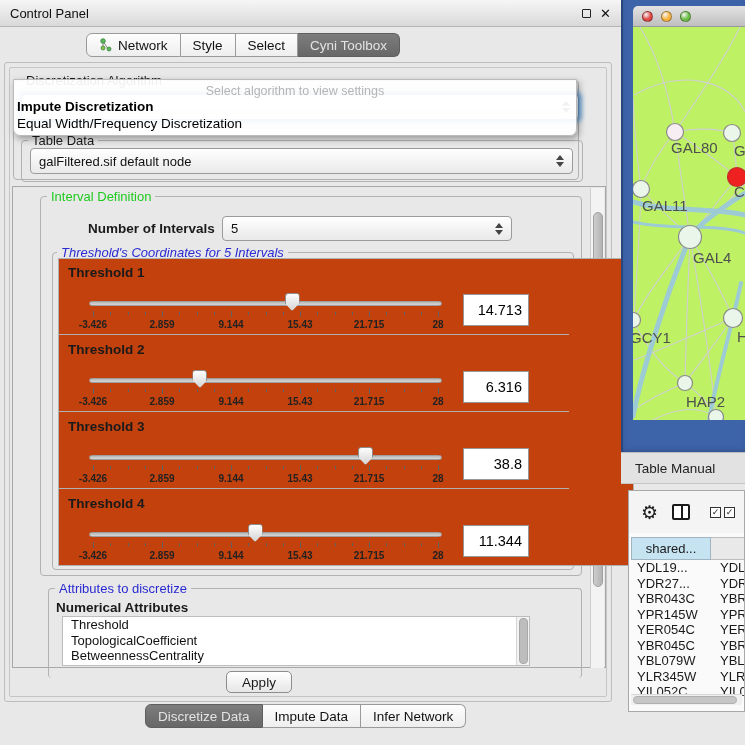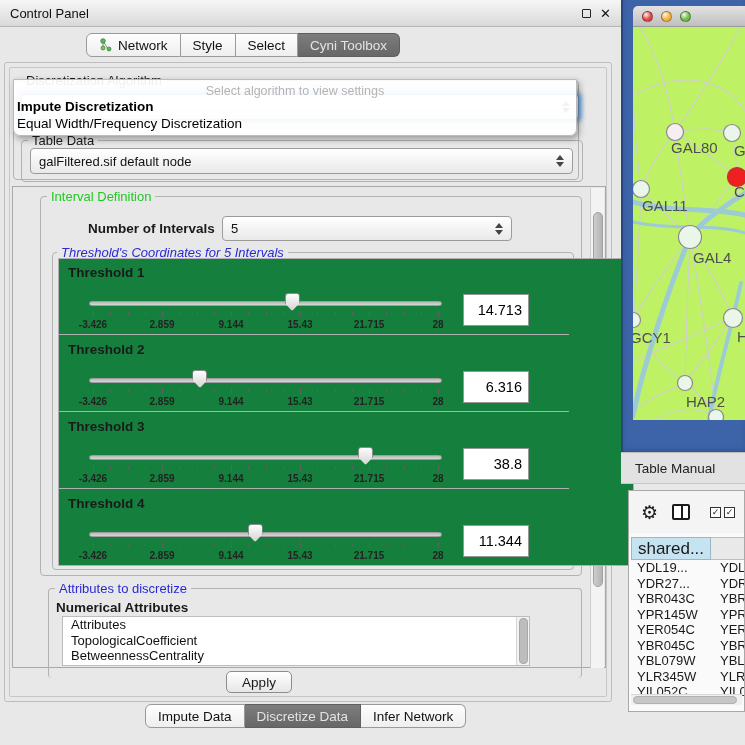--- a/index.html
+++ b/index.html
@@ -59,21 +59,21 @@
   
   .scrollpane { left:12px; top:186px; width:594px; height:482px;
     border:1px solid #a8a8a8; background:#e8e8e8; }
   .vsb { position:absolute; right:1px; top:1px; width:14px; height:480px;
     background:#f3f3f3; border-left:1px solid #cfcfcf; }
   .vsb .thumb { position:absolute; left:1.5px; width:10px; border-radius:5px;
     background:linear-gradient(90deg,#cdcdcd,#b3b3b3); border:1px solid #a0a0a0; }
 
   
   .thr-wrap { left:58px; top:258px; width:576px; height:308px;
-    border:1px solid #b0b0b0; background:#15803d; }
+    border:1px solid #b0b0b0; background:#c2410c; }
   .thr-row { position:absolute; left:0; width:510px; height:76px; border-bottom:1px solid #b0b0b0; }
   .thr-row:last-child { border-bottom:none; }
   .thr-label { position:absolute; left:9px; top:6px; font-weight:bold; font-size:13.5px; }
   .slider { position:absolute; left:28px; top:0; width:357px; height:76px; }
   .track { position:absolute; left:2px; right:2px; top:42px; height:5px;
     background:linear-gradient(#b9b9b9,#d6d6d6); border:1px solid #9e9e9e; border-radius:3px; }
   .thumb-ptr { position:absolute; top:34px; width:15px; height:18px;
     background:linear-gradient(#fdfdfd,#d5d5d5); border:1px solid #8e8e8e;
     clip-path:polygon(0 0, 100% 0, 100% 55%, 50% 100%, 0 55%);
     border-radius:3px 3px 0 0; }
@@ -116,21 +116,21 @@
   .tp-toolbar { position:absolute; left:0; top:0; width:100%; height:42px;
     display:flex; align-items:center; gap:14px; padding-left:12px; background:#f4f4f4; }
   .gear { font-size:19px; color:#1a1a1a; line-height:1; }
   .split-icon { width:18px; height:16px; border:2px solid #1a1a1a; border-radius:2px;
     background:#fff; position:relative; }
   .split-icon::after { content:""; position:absolute; left:50%; top:0; width:2px; height:100%; background:#1a1a1a; }
   .cb { width:11px; height:11px; border:1.5px solid #333; font-size:9px; line-height:9px;
     text-align:center; color:#222; background:#fff; }
   .tp-header { position:absolute; left:2px; top:46px; height:23px; display:flex; }
   .tp-h1 { width:80px; background:#c5e3f0; border:1px solid #9fb6c2;
-    display:flex; align-items:center; justify-content:center; font-size:17px; }
+    display:flex; align-items:center; justify-content:center; font-size:13px; }
   .tp-h2 { width:80px; background:#e9e9e9; border:1px solid #bdbdbd; border-left:none;
     display:flex; align-items:center; justify-content:center; font-size:13px; }
   .tp-rows { position:absolute; left:2px; top:69px; width:200px; }
   .tp-row { display:flex; height:15.5px; line-height:15.5px; font-size:13px; }
   .tp-c1 { width:80px; padding-left:6px; }
   .tp-c2 { width:80px; padding-left:9px; }
   .hsb { position:absolute; left:2px; bottom:6px; width:111px; height:11px;
     background:#f0f0f0; border-top:1px solid #d8d8d8; }
   .hsb .thumb { position:absolute; left:2px; top:1px; width:104px; height:8px;
     border-radius:4px; background:#c6c6c6; border:1px solid #b0b0b0; }
@@ -365,32 +365,32 @@
   </div>
 
 <div class="abs group" style="left:48px; top:588px; width:534px; height:90px; border-bottom:none;">
   <span class="group-title gt-blue" style="left:6px;">Attributes to discretize</span>
 </div>
 <div class="abs" style="left:56px; top:600px; font-weight:bold; font-size:13.5px;">Numerical Attributes</div>
 <div class="abs attr-list" id="attr-list">
   <div class="list-vsb">
       <div class="thumb"></div>
     </div>
-<div class="attr-item">Attributes</div>
+<div class="attr-item">Threshold</div>
     <div class="attr-item">TopologicalCoefficient</div>
     <div class="attr-item">BetweennessCentrality</div>
   </div>
 
 <div class="abs btn" style="left:226px; top:671px; width:66px; height:22px;">Apply</div>
 <div class="abs tabbar" id="bottom-tabs" style="left:145px; top:704px;">
+    <div class="tab sel">
+      <span>Discretize Data</span>
+    </div>
     <div class="tab">
       <span>Impute Data</span>
-    </div>
-    <div class="tab sel">
-      <span>Discretize Data</span>
     </div>
     <div class="tab">
       <span>Infer Network</span>
     </div>
   </div>
 
 <div class="abs net-frame"></div>
 <div class="abs mac-titlebar" id="mac-titlebar">
     <span class="light" style="background: radial-gradient(circle at 35% 30%, rgba(255, 255, 255, 0.8) 0%, rgb(223, 71, 68) 55%, rgb(223, 71, 68));"></span>
     <span class="light" style="background: radial-gradient(circle at 35% 30%, rgba(255, 255, 255, 0.8) 0%, rgb(246, 177, 60) 55%, rgb(246, 177, 60));"></span>

